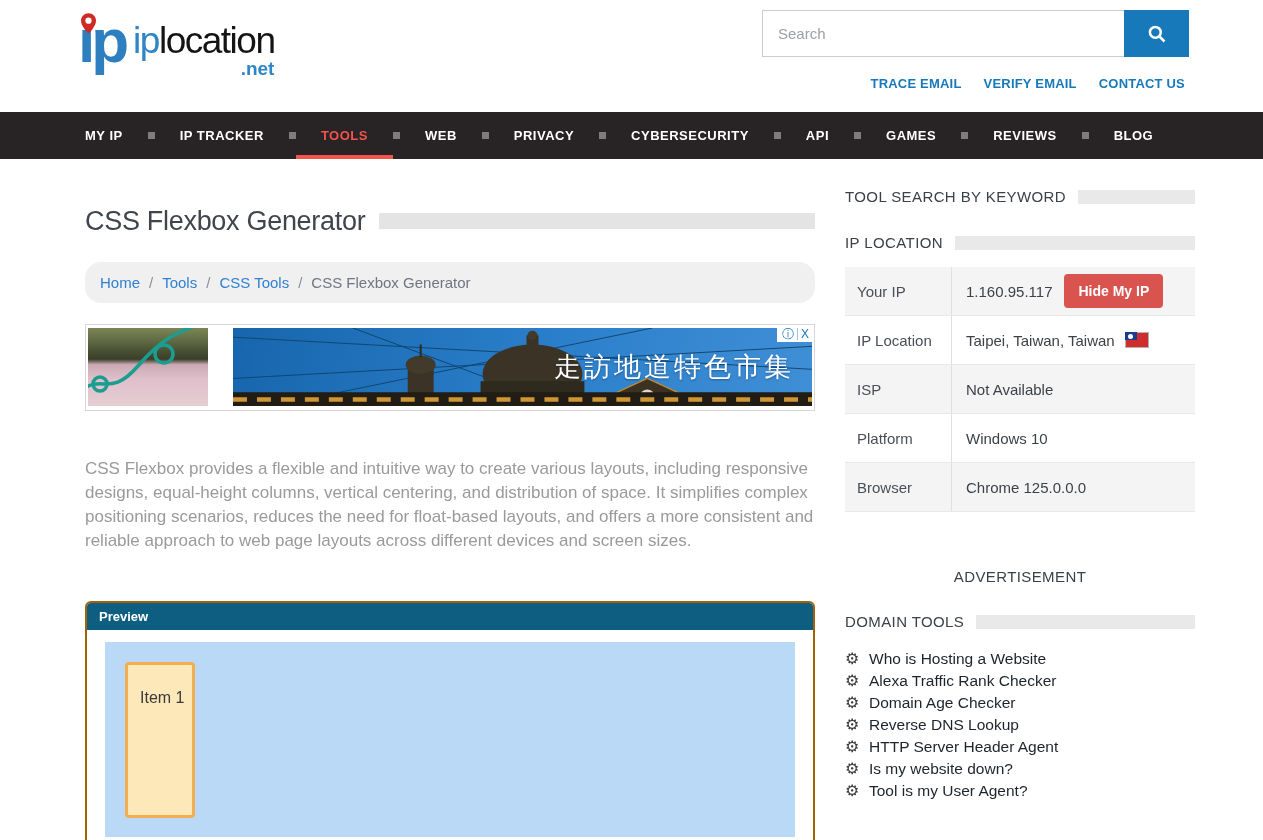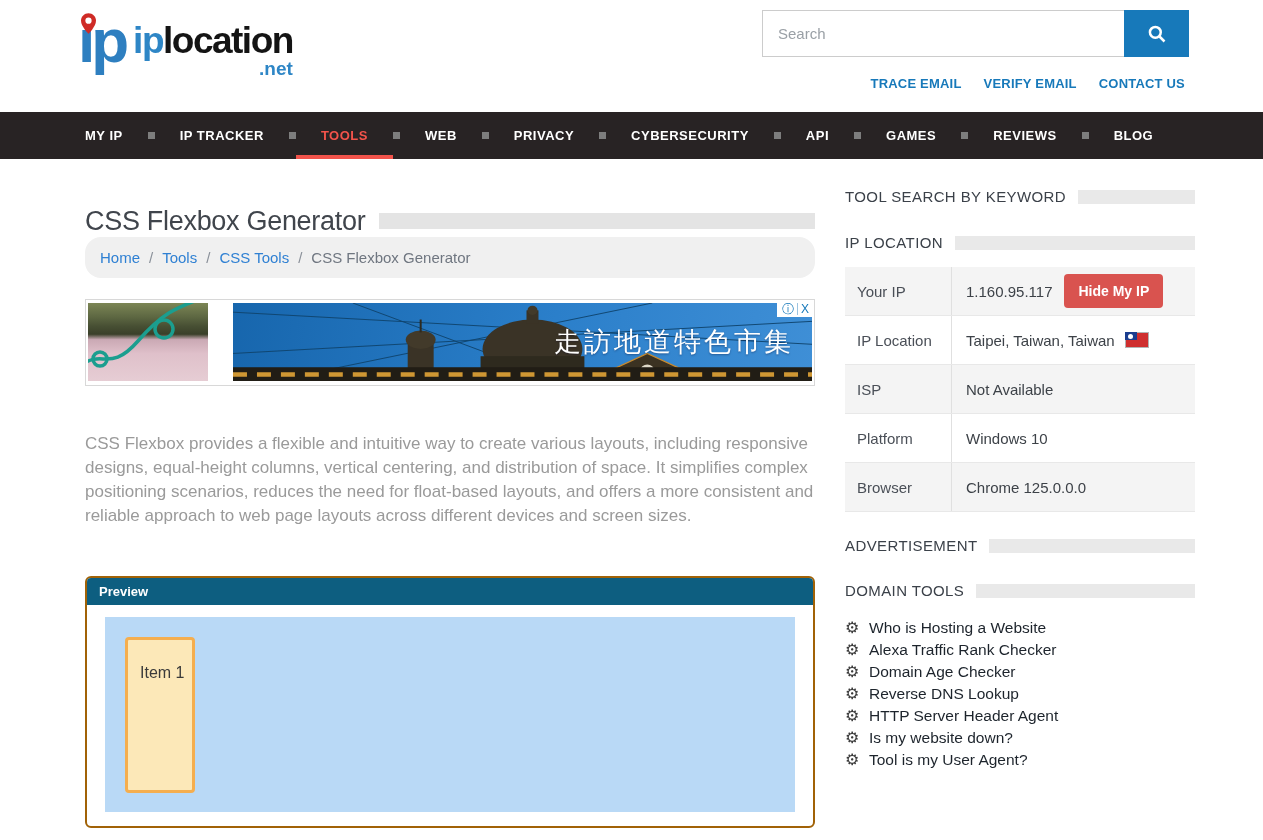--- a/index.html
+++ b/index.html
@@ -7,21 +7,21 @@
               font-family:"Liberation Sans", sans-serif; }
   .page { position:relative; width:1263px; height:840px; background:#fff; }
 
   
   .header { position:relative; height:112px; background:#fff; }
   .logo { position:absolute; left:78px; top:6px; display:flex; cursor:pointer; }
   .logo-mark { position:relative; font-size:62px; line-height:70px; font-weight:800;
                letter-spacing:-4px; color:#2e7fc0; }
   .logo-pin { position:absolute; left:3px; top:7px; }
   .logo-wordwrap { margin-left:8px; margin-top:16px; }
-  .logo-word { font-size:37px; font-weight:700; letter-spacing:-1.5px; line-height:38px; color:#141414; }
+  .logo-word { font-size:37px; font-weight:400; letter-spacing:-1.5px; line-height:38px; color:#141414; }
   .logo-word .lw-ip { color:#2e86c6; }
   .logo-tld { text-align:right; color:#2e86c6; font-size:19px; font-weight:600; line-height:18px; }
   .header-search { position:absolute; left:762px; top:10px; display:flex;align-items:center; }
   .header-search input { width:362px; height:47px; border:1px solid #ccc; border-right:none;
       padding:0 15px; font-size:15px; color:#444; outline:none; font-family:inherit; }
   .header-search input::placeholder { color:#9aa0a6; }
   .hs-btn { width:65px; height:47px; background:#1779ba; border:none; cursor:pointer;
       display:flex; align-items:center; justify-content:center; }
   .header-links { position:absolute; right:78px; top:76px; display:flex; gap:22px; }
   .header-links span { color:#1779ba; font-size:13px; font-weight:bold; letter-spacing:.2px; cursor:pointer; }
@@ -39,21 +39,21 @@
   
   .main { display:flex; }
   .col-left { width:730px; margin-left:85px; }
   .col-right { width:350px; margin-left:30px; }
 
   
   .title-row { margin-top:48px; display:flex; align-items:center; }
   .page-title { font-size:27px; font-weight:400; color:#40454c; letter-spacing:-.3px; line-height:28px; white-space:nowrap; }
   .title-bar { flex:1; height:16px; background:#e4e4e4; margin-left:14px; }
 
-  .breadcrumb { margin-top:2px; background:#f0f0f0; border-radius:16px; padding:12px 15px;
+  .breadcrumb { margin-top:27px; background:#f0f0f0; border-radius:16px; padding:12px 15px;
       font-size:15px; display:flex; gap:9px; align-items:center; }
   .bc-link { color:#2f80d3; cursor:pointer; }
   .bc-sep { color:#8a9099; }
   .bc-current { color:#6f7680; }
 
   .ad { position:relative; margin-top:21px; height:87px; border:1px solid #d8d8d8; background:#fff; cursor:pointer; }
   .ad-thumb { position:absolute; left:2px; top:3px; width:120px; height:78px; overflow:hidden;
       background:linear-gradient(180deg,#7c8655 0%,#5d6742 18%,#474f33 30%,#3a4029 40%,#caa9b4 47%,#dfc0ca 65%,#e6cdd4 100%); }
   .ad-main { position:absolute; left:147px; right:2px; top:3px; bottom:4px; overflow:hidden;
       background:linear-gradient(100deg,#1766ad 0%,#2b7fca 55%,#3f8fd6 100%); }
@@ -74,21 +74,21 @@
   .flex-container { background:#b9d9f6; height:195px; display:flex; }
   .flex-item { width:70px; height:156px; margin:20px; background:#fce8b8; border:3px solid #f5ae4e;
       border-radius:4px; padding:24px 0 0 12px; font-size:16px; color:#3a3a3a; }
 
   
   .sb-heading { display:flex; align-items:center; }
   .sb-heading .txt { font-size:15px; color:#3b4149; letter-spacing:.4px; line-height:15px; white-space:nowrap; }
   .sb-heading .bar { flex:1; height:14px; background:#e9e9e9; margin-left:12px; }
   .h-toolsearch { margin-top:30px; }
   .h-iploc { margin-top:31px; }
-  .h-advert { margin-top:26px; }
+  .h-advert { margin-top:57px;flex-direction:column; }
   .h-domtools { margin-top:30px; }
 
   .sb-search { margin-top:15px; display:flex; }
   .sb-search input { flex:1; height:33px; border:1px solid #ccc; border-right:none; border-radius:3px 0 0 3px;
       padding:0 12px; font-size:14px; color:#444; outline:none; font-family:inherit; }
   .sb-search input::placeholder { color:#9aa0a6; }
   .sb-btn { width:34px; height:33px; background:#1779ba; border:none; border-radius:0 3px 3px 0;
       cursor:pointer; display:flex; align-items:center; justify-content:center; }
 
   .ip-table { margin-top:17px; width:350px; }

